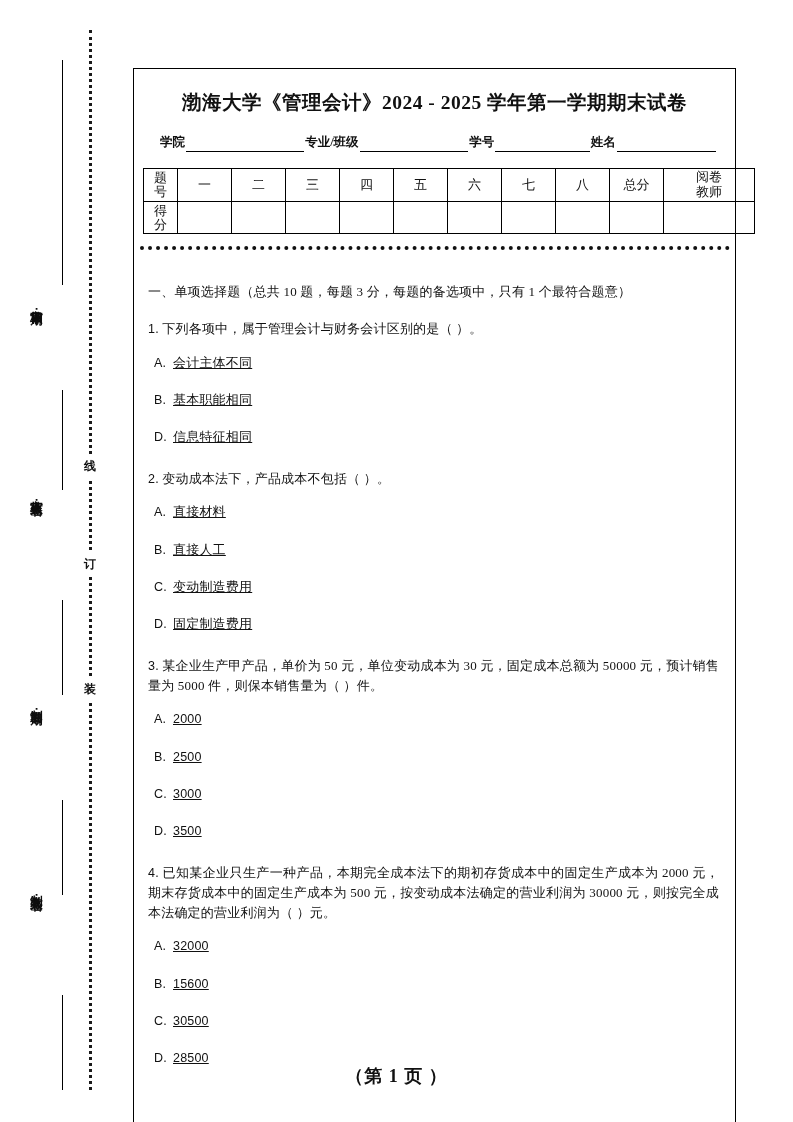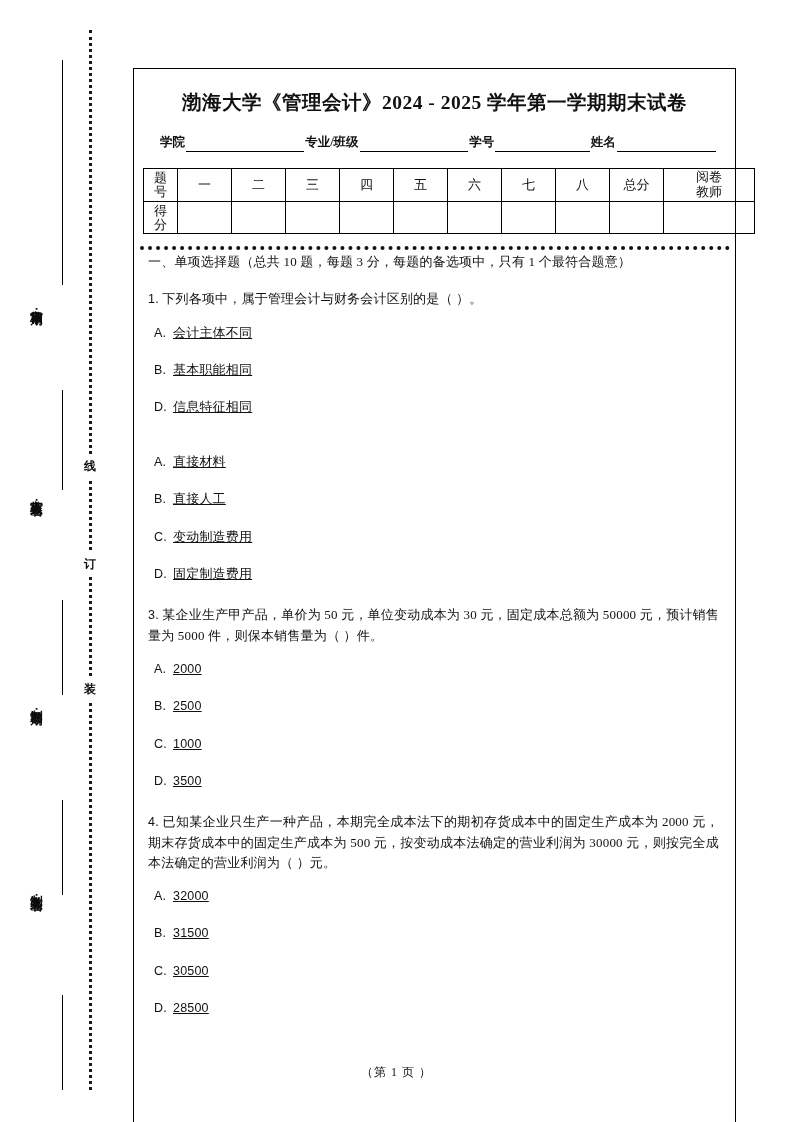--- a/index.html
+++ b/index.html
@@ -143,21 +143,21 @@
   
   #table-sep {
     margin: 12px auto 0 auto;
     width: 590px;
     height: 0;
     border-top: 4px dotted #111;
   }
 
   
   #questions {
-    margin: 2px 16px 0 14px;
+    margin: 32px 16px 0 14px;
     font-size: 13px;
     line-height: 1.55;
   }
   .section-heading {
     font-size: 13px;
     margin: 0 0 17px 0;
     letter-spacing: 0.2px;
     white-space: nowrap;
   }
   .question {
@@ -188,22 +188,22 @@
   }
   .q-gap { height: 6px; }
 
   
   #page-footer {
     position: absolute;
     left: 0;
     top: 1064px;
     width: 793px;
     text-align: center;
-    font-size: 12px;
-    font-weight: normal;
+    font-size: 18px;
+    font-weight: bold;
     font-family: "Liberation Serif", "DejaVu Serif", serif;
     letter-spacing: 1px;
   }
 </style>
 </head>
 <body>
 
 <div id="left-margin">
   <div class="margin-rule" style="left:62px; top:60px;  height:225px;"></div>
   <div class="margin-rule" style="left:62px; top:390px; height:100px;"></div>
@@ -298,20 +298,24 @@
           <span class="opt-key">B.</span><span>基本职能相同</span>
         </div>
         <div class="option">
           <span class="opt-key">D.</span><span>信息特征相同</span>
         </div>
       </div>
     </div>
     <div class="q-gap"></div>
 
     <div class="question">
+      <div class="question-text">
+        <span class="opt-num">2.</span>
+        <span>变动成本法下，产品成本不包括（    ）。</span>
+      </div>
       <div class="options">
         <div class="option">
           <span class="opt-key">A.</span><span>直接材料</span>
         </div>
         <div class="option">
           <span class="opt-key">B.</span><span>直接人工</span>
         </div>
         <div class="option">
           <span class="opt-key">C.</span><span>变动制造费用</span>
         </div>
@@ -328,40 +332,40 @@
         <span>某企业生产甲产品，单价为 50 元，单位变动成本为 30 元，固定成本总额为 50000 元，预计销售量为 5000 件，则保本销售量为（    ）件。</span>
       </div>
       <div class="options">
         <div class="option">
           <span class="opt-key">A.</span><span class="opt-num">2000</span>
         </div>
         <div class="option">
           <span class="opt-key">B.</span><span class="opt-num">2500</span>
         </div>
         <div class="option">
-          <span class="opt-key">C.</span><span class="opt-num">1000</span>
+          <span class="opt-key">C.</span><span class="opt-num">3000</span>
         </div>
         <div class="option">
           <span class="opt-key">D.</span><span class="opt-num">3500</span>
         </div>
       </div>
     </div>
     <div class="q-gap"></div>
 
     <div class="question">
       <div class="question-text">
         <span class="opt-num">4.</span>
         <span>已知某企业只生产一种产品，本期完全成本法下的期初存货成本中的固定生产成本为 2000 元，期末存货成本中的固定生产成本为 500 元，按变动成本法确定的营业利润为 30000 元，则按完全成本法确定的营业利润为（    ）元。</span>
       </div>
       <div class="options">
         <div class="option">
           <span class="opt-key">A.</span><span class="opt-num">32000</span>
         </div>
         <div class="option">
-          <span class="opt-key">B.</span><span class="opt-num">31500</span>
+          <span class="opt-key">B.</span><span class="opt-num">15600</span>
         </div>
         <div class="option">
           <span class="opt-key">C.</span><span class="opt-num">30500</span>
         </div>
         <div class="option">
           <span class="opt-key">D.</span><span class="opt-num">28500</span>
         </div>
       </div>
     </div>
 

